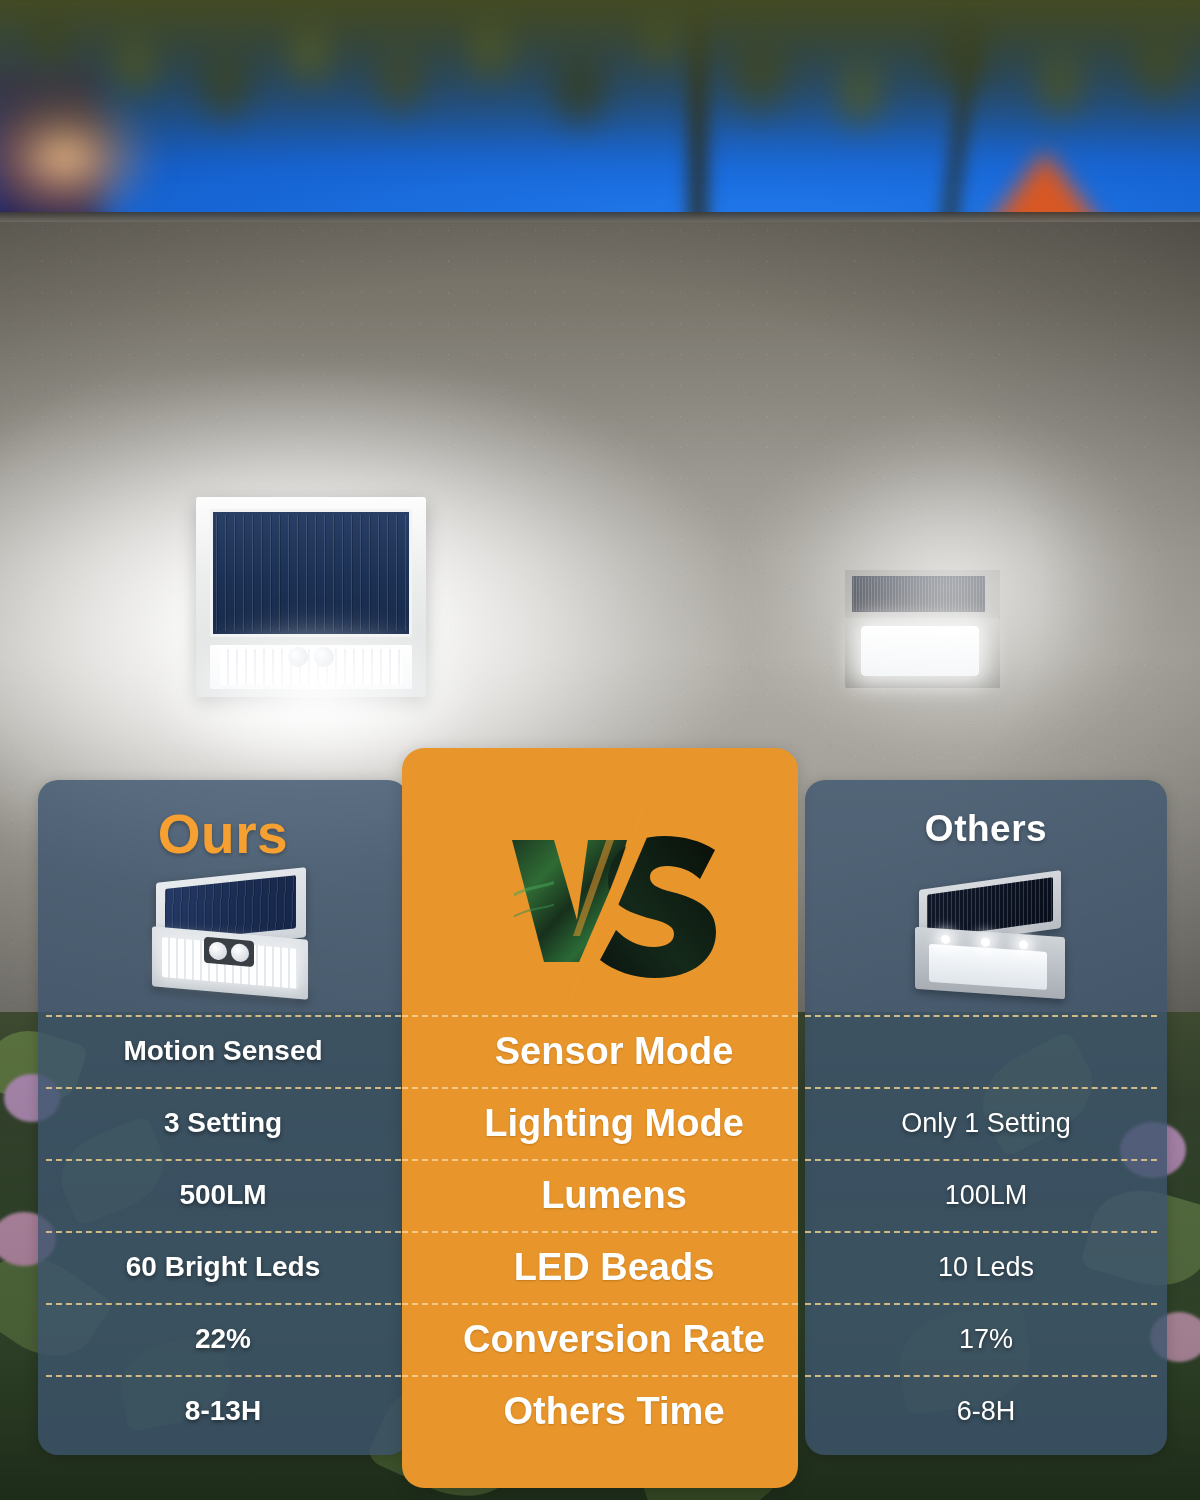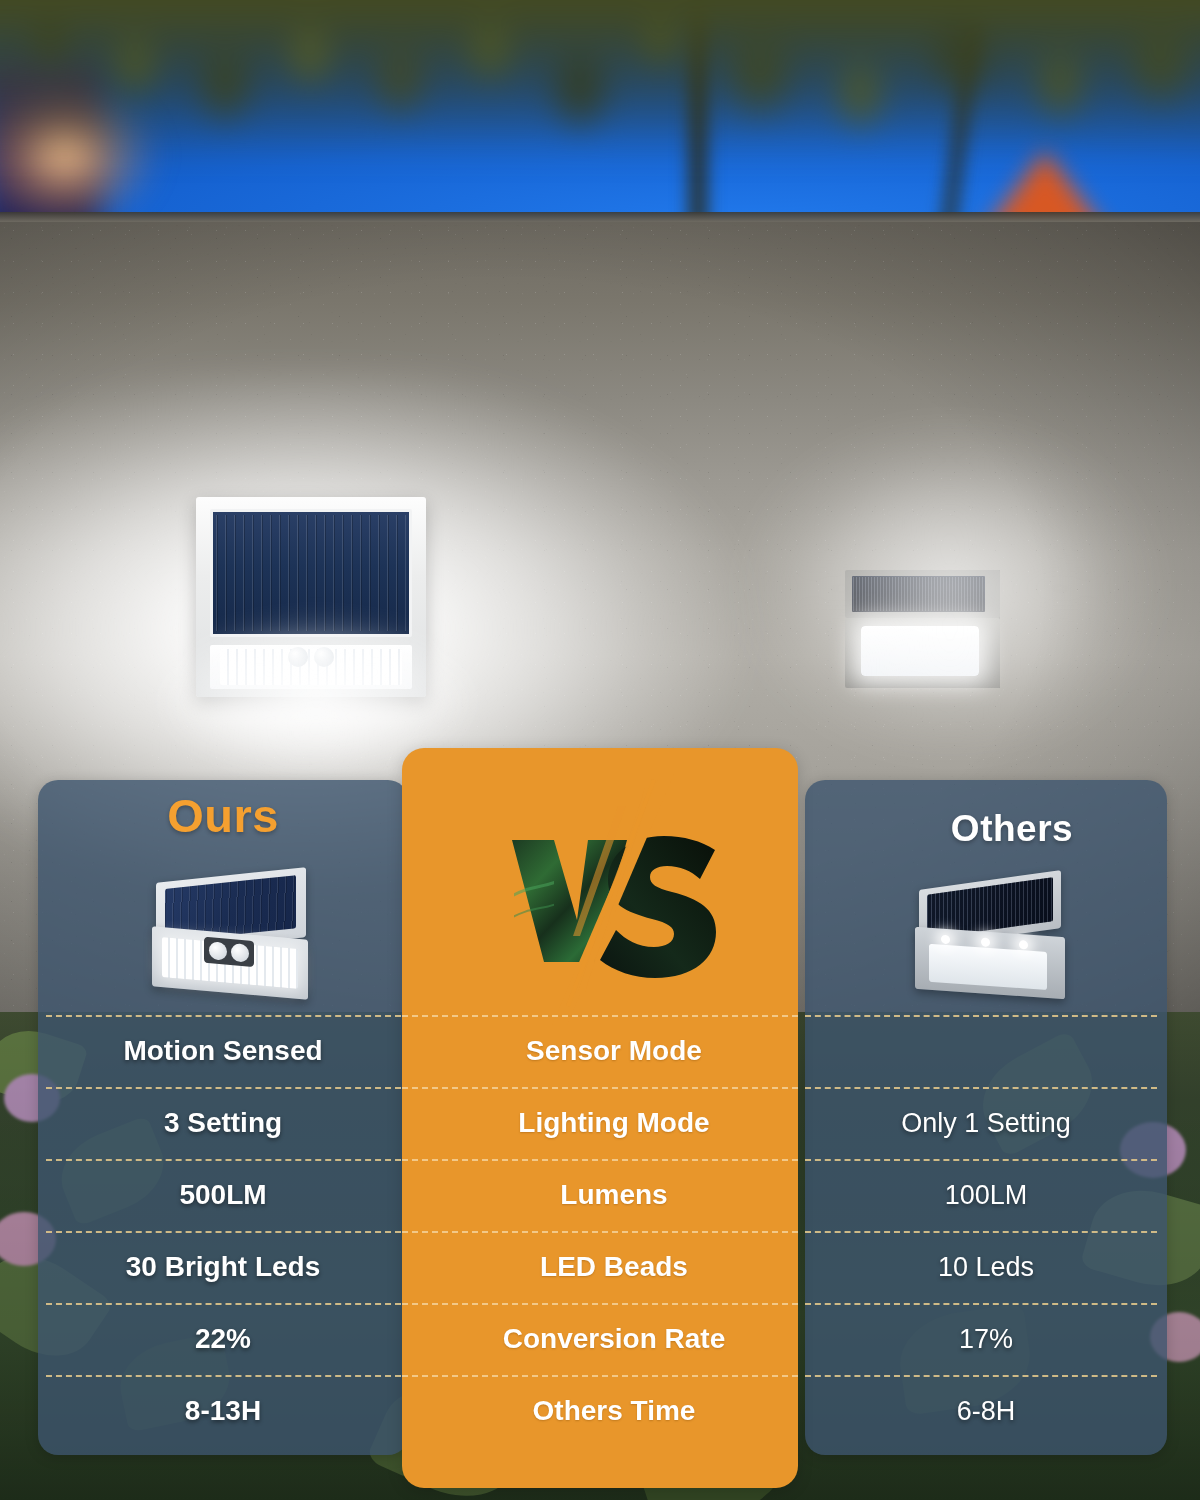--- a/index.html
+++ b/index.html
@@ -110,24 +110,24 @@
 
   
   .cmp{position:absolute;left:0;top:740px;width:1200px;height:730px;}
   .card{position:absolute;top:40px;height:675px;border-radius:20px;overflow:hidden;
         background:rgba(61,85,110,.80);
         box-shadow:0 2px 14px rgba(0,0,0,.18);}
   .card-ours{left:38px;width:370px;}
   .card-others{left:805px;width:362px;}
 
   .card-head{position:absolute;left:0;top:0;width:100%;height:235px;}
-  .card-title{position:absolute;left:0;top:8px;width:100%;text-align:center;
-        font-size:47px;font-weight:bold;letter-spacing:.5px;}
+  .card-title{position:absolute;left:0;top:22px;width:100%;text-align:center;
+        font-size:55px;font-weight:bold;letter-spacing:.5px;}
   .t-ours{color:#F5A030;text-shadow:0 2px 4px rgba(0,0,0,.28);}
-  .t-others{color:#ffffff;font-size:37px;top:28px;text-shadow:0 2px 4px rgba(0,0,0,.3);padding-left:26px;}
+  .t-others{color:#ffffff;font-size:37px;top:28px;text-shadow:0 2px 4px rgba(0,0,0,.3);}
 
   
   .thumb{position:absolute;}
   .thumb-ours{left:108px;top:95px;width:166px;height:120px;}
   .po-top{position:absolute;left:10px;top:0;width:150px;height:70px;
       transform:skewY(-6deg);
       background:linear-gradient(170deg,#e9ecef 0%,#cfd4da 100%);
       border-radius:3px;box-shadow:0 3px 8px rgba(0,0,0,.3);}
   .po-cell{position:absolute;left:9px;top:7px;width:131px;height:53px;
       background:linear-gradient(120deg,#253a66 0%,#1a2c52 52%,#16264a 100%);border-radius:2px;}
@@ -165,21 +165,21 @@
   .vs-logo{position:absolute;left:402px;top:30px;width:396px;height:255px;}
   .vs-mark{position:absolute;left:0;top:0;width:100%;height:100%;}
 
   
   .rows{position:absolute;left:0;top:275px;width:1200px;}
   .row{position:relative;height:72px;}
   .cell{position:absolute;top:0;height:72px;display:flex;align-items:center;justify-content:center;
         text-align:right;color:#fff;box-sizing:border-box;padding:0 10px;}
   .c-ours{left:38px;width:370px;font-size:28px;font-weight:bold;
         text-shadow:0 2px 4px rgba(0,0,0,.45);}
-  .c-mid{left:402px;width:424px;font-size:28px;font-weight:bold;
+  .c-mid{left:402px;width:424px;font-size:38px;font-weight:bold;
         text-shadow:0 1px 2px rgba(120,70,10,.35);}
   .c-others{left:805px;width:362px;font-size:27px;font-weight:normal;
         text-shadow:0 2px 4px rgba(0,0,0,.45);}
   .divider{position:absolute;left:0;top:0;width:1200px;height:0;}
   .dash{position:absolute;height:0;border-top:2px dashed #d8c089;opacity:.95;}
   .dash-l{left:46px;width:355px;}
   .dash-m{left:402px;width:396px;border-top-color:#f6d9a8;opacity:.75;}
   .dash-r{left:805px;width:352px;}
 </style>
 </head>
@@ -361,21 +361,21 @@
         <div class="cell c-mid">Lumens</div>
         <div class="cell c-others">100LM</div>
       </div>
 
       <div class="row">
         <div class="divider">
           <div class="dash dash-l"></div>
           <div class="dash dash-m"></div>
           <div class="dash dash-r"></div>
         </div>
-        <div class="cell c-ours">30 Bright Leds</div>
+        <div class="cell c-ours">60 Bright Leds</div>
         <div class="cell c-mid">LED Beads</div>
         <div class="cell c-others">10 Leds</div>
       </div>
 
       <div class="row">
         <div class="divider">
           <div class="dash dash-l"></div>
           <div class="dash dash-m"></div>
           <div class="dash dash-r"></div>
         </div>

